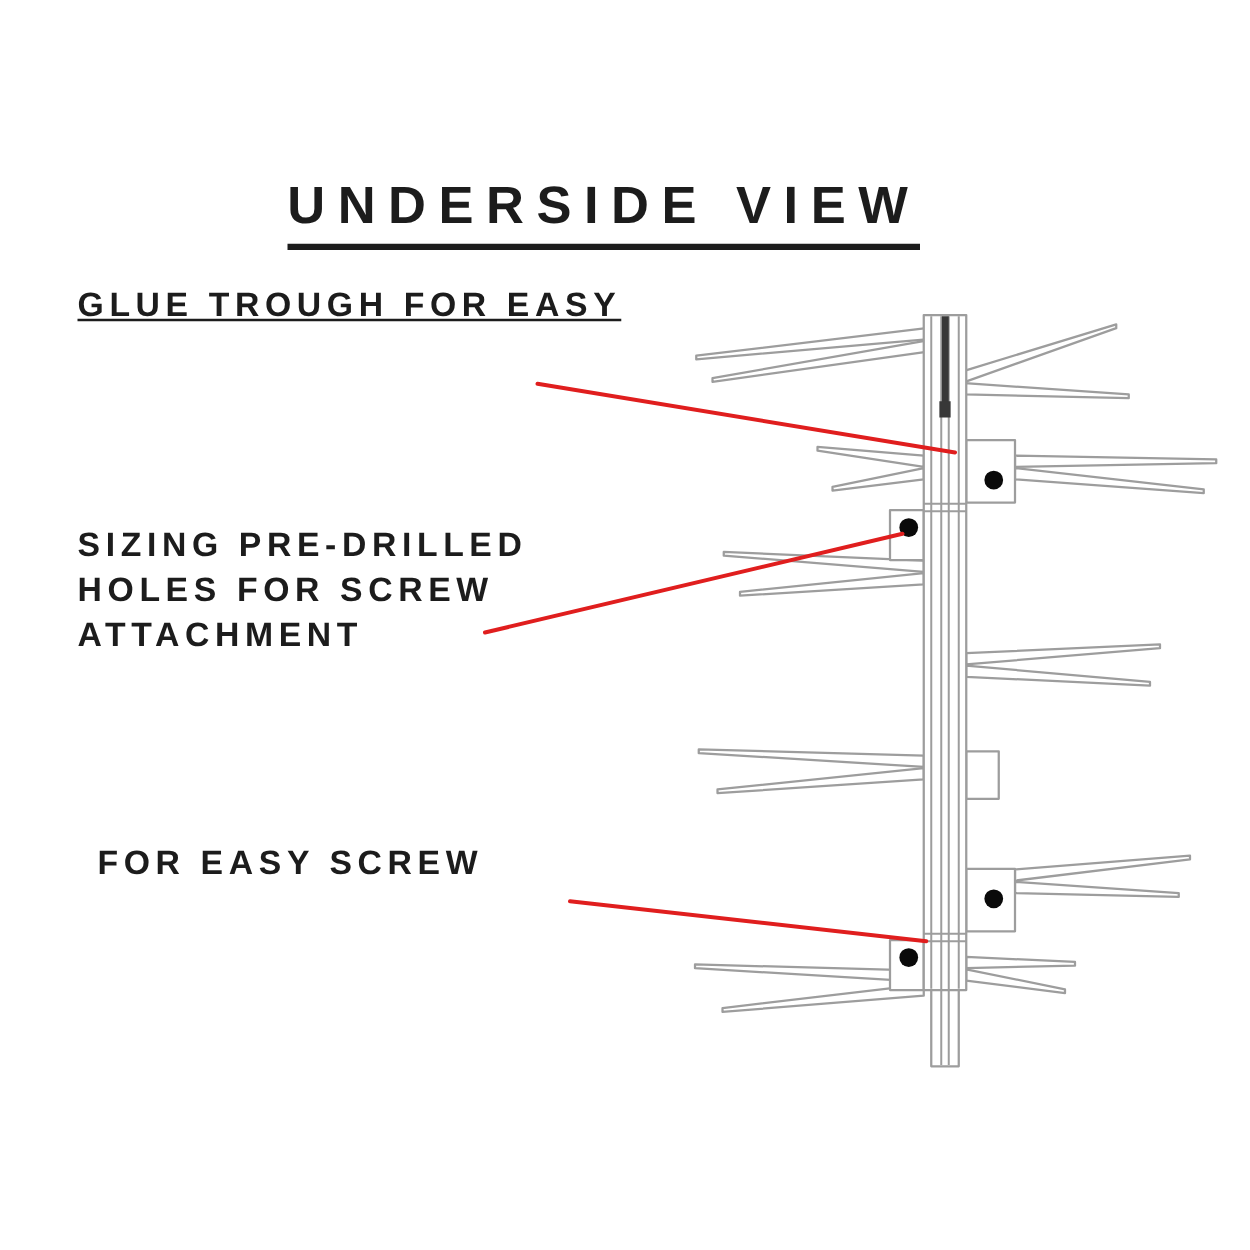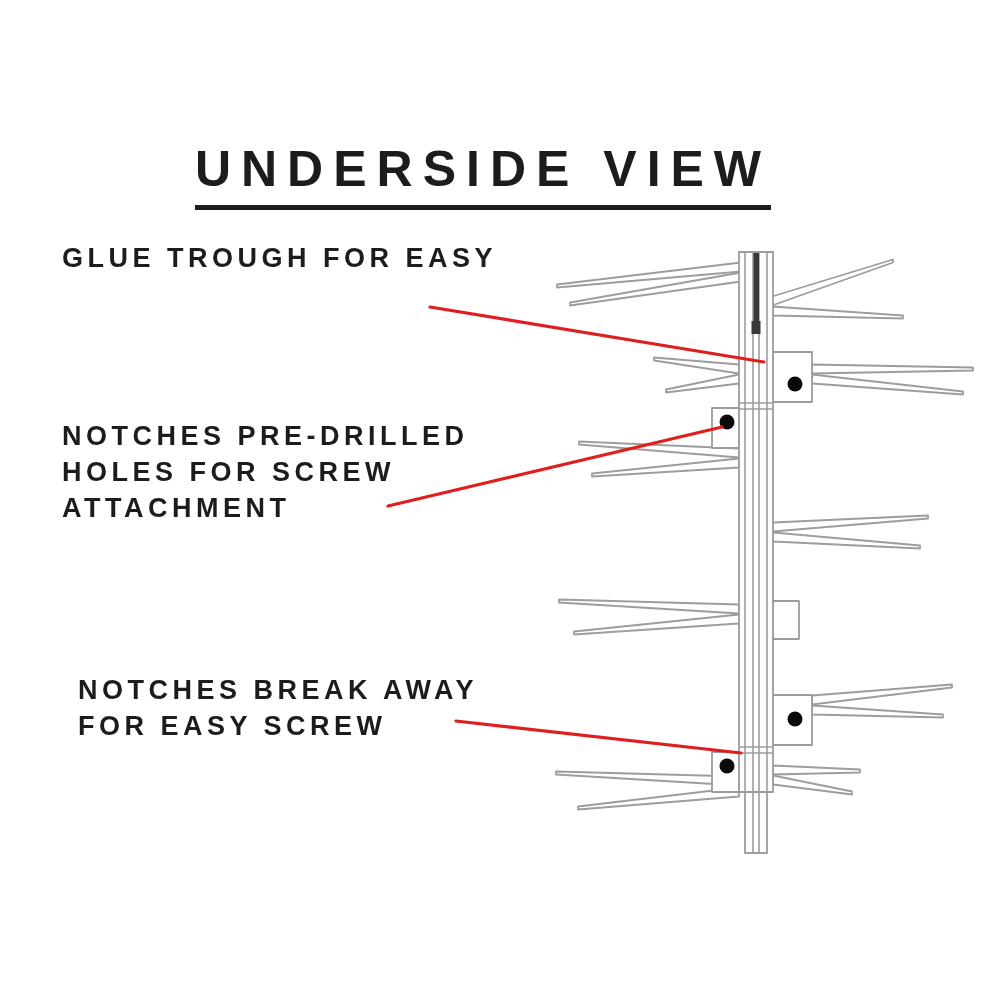--- a/index.html
+++ b/index.html
@@ -13,39 +13,39 @@
   }
   .stage { position: absolute; inset: 0; width: 1000px; height: 1000px; }
   .diagram-svg { position: absolute; left: 0; top: 0; }
 
   .title-wrap {
     position: absolute; top: 140px; left: 0; width: 966px;
     text-align: center;
   }
   .title {
     display: inline-block;
-    font-size: 50px;
+    font-size: 42px;
     font-weight: 800;
     letter-spacing: 10px;
     color: var(--text, #1c1c1c);
     border-bottom: 5px solid var(--text, #1c1c1c);
     padding-bottom: 7px;
     white-space: nowrap;
   }
 
   .callout {
     position: absolute;
     font-size: 27px;
     font-weight: 700;
     letter-spacing: 4.5px;
     line-height: 36px;
     color: var(--text, #1c1c1c);
     white-space: nowrap;
   }
-  .callout-glue    { left: 62px; top: 240px; }
+  .callout-glue    { left: 62px; top: 226px; text-decoration: underline; }
   .callout-holes   { left: 62px; top: 418px; }
   .callout-notches { left: 78px; top: 672px; }
 
   .prong, .blockpart, .railpart {
     fill: #ffffff;
     stroke: var(--diagram_line, #9d9d9d);
     stroke-width: 1.8;
     stroke-linejoin: round;
   }
   .thinline {
@@ -149,23 +149,22 @@
 
   <div class="title-wrap">
     <span class="title">UNDERSIDE VIEW</span>
   </div>
 
   <div class="callout callout-glue">
     <div>GLUE TROUGH FOR EASY</div>
   </div>
 
   <div class="callout callout-holes">
-    <div>NOTCHES PRE-DRILLED</div>
+    <div>SIZING PRE-DRILLED</div>
     <div>HOLES FOR SCREW</div>
     <div>ATTACHMENT</div>
   </div>
 
   <div class="callout callout-notches">
-    <div>NOTCHES BREAK AWAY</div>
     <div>FOR EASY SCREW</div>
   </div>
 
 </div>
 
 </body></html>

